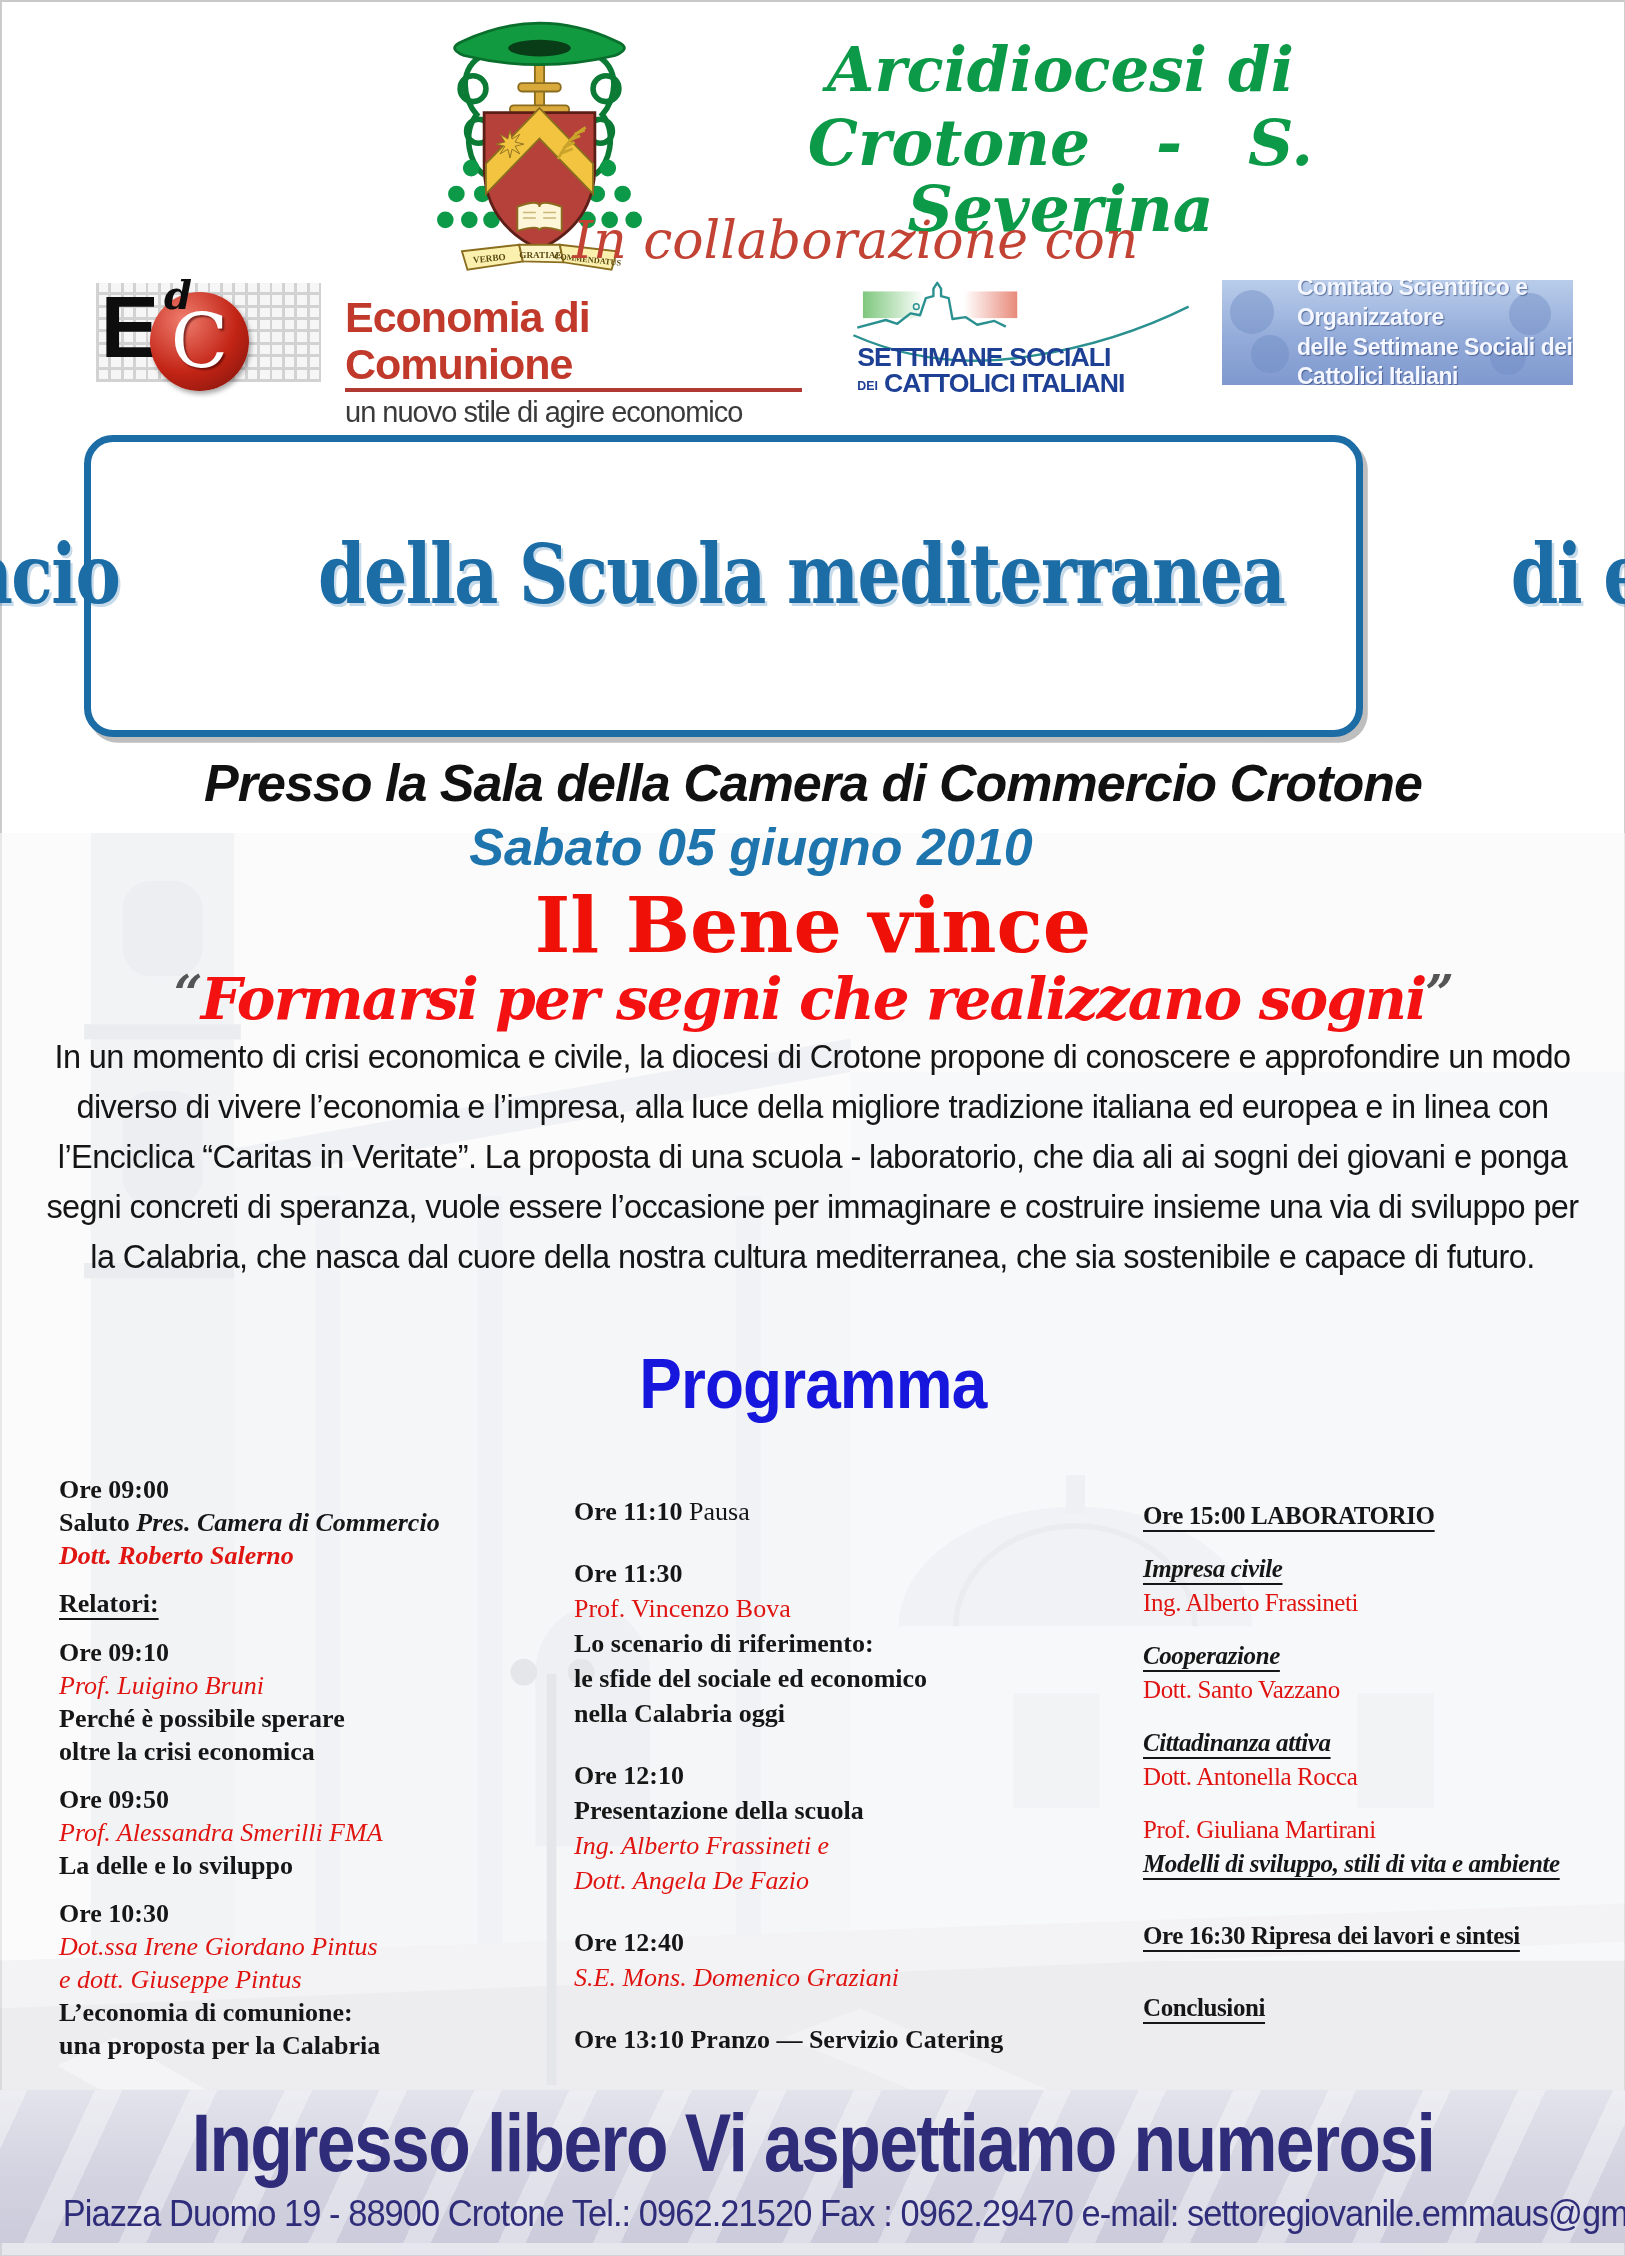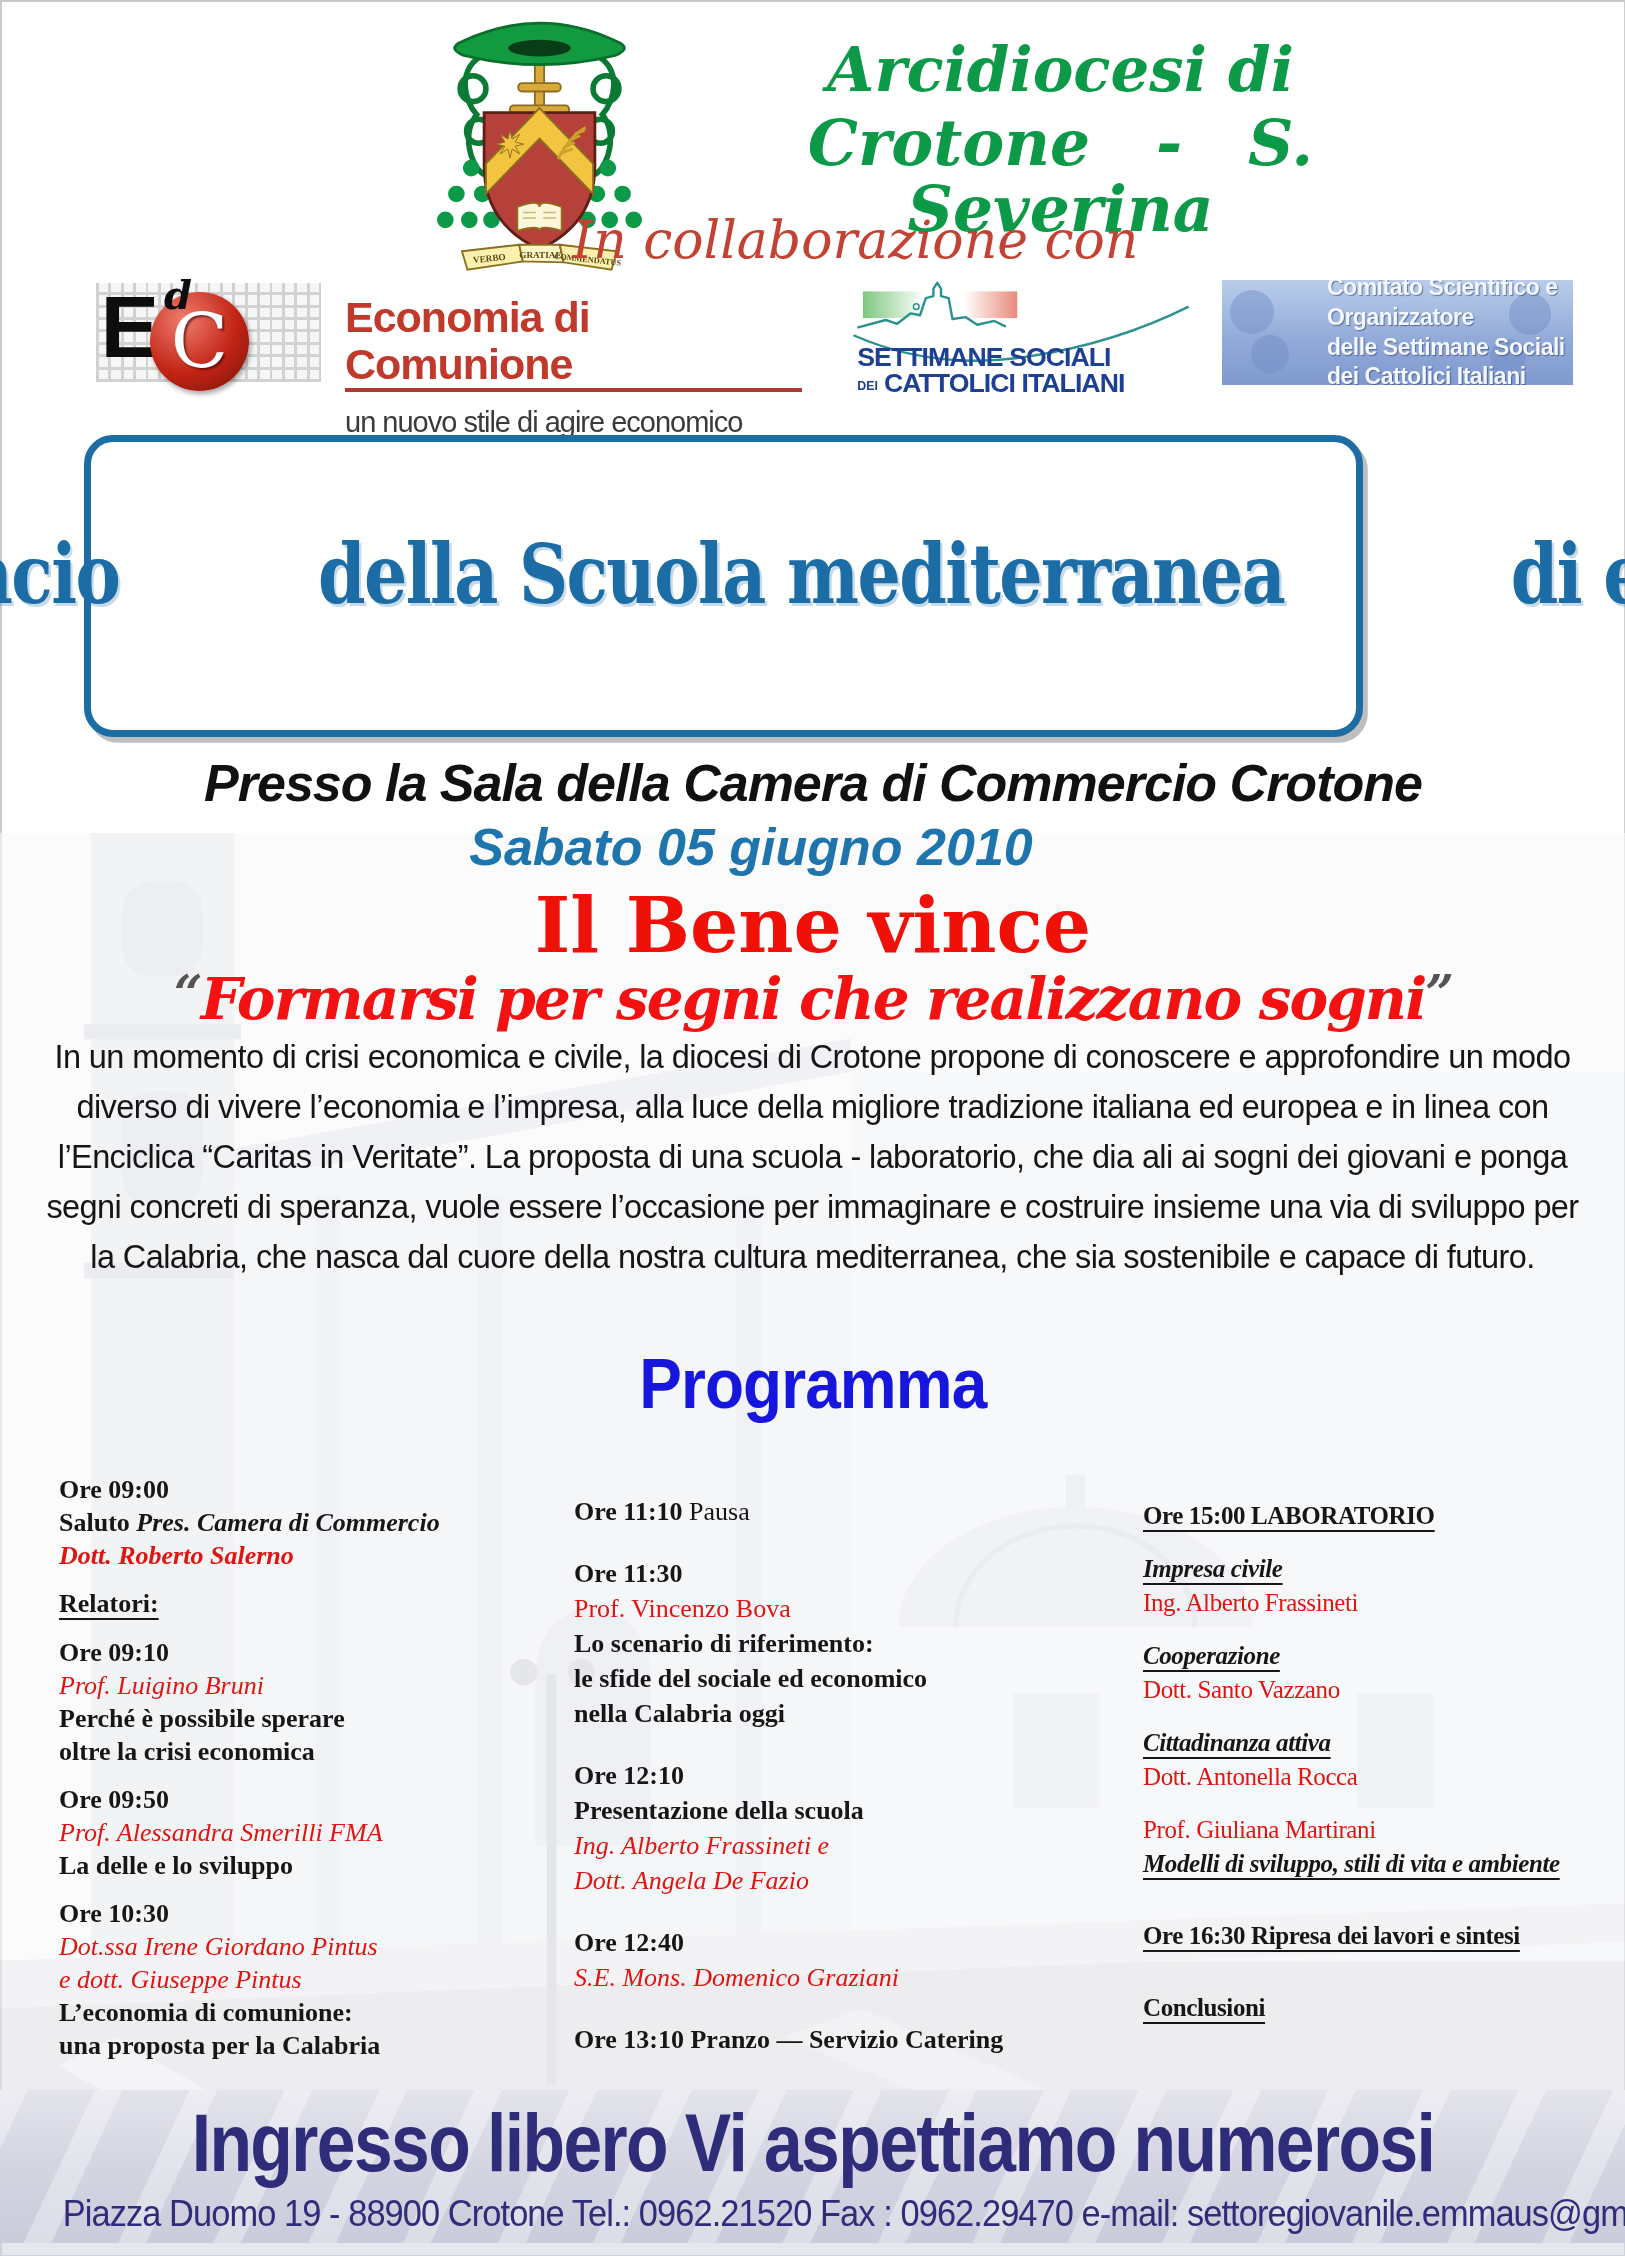--- a/index.html
+++ b/index.html
@@ -41,26 +41,26 @@
   .edc-ball{position:absolute;left:59px;top:15.3px;width:99px;height:99px;border-radius:50%;
     background:radial-gradient(circle at 34% 28%,#ef7d6e,#c22415 55%,#7e140b 95%);
     display:flex;align-items:center;justify-content:center;
     box-shadow:1.9px 2.9px 5.7px rgba(0,0,0,.35)}
   .edc-c{font-family:"DejaVu Serif",serif;font-size:75px;color:#fff;line-height:1;
     text-shadow:1.9px 1.9px 1.9px rgba(60,0,0,.6)}
   .edc-texts{position:absolute;left:254px;top:17px;width:478px}
   .edc-title{font-family:"Liberation Sans",sans-serif;font-weight:700;font-size:43px;
     color:var(--edc-red);letter-spacing:-1px;line-height:1.1}
   .edc-sub{font-family:"Liberation Sans",sans-serif;font-size:29px;color:#3a3a3a;
-    letter-spacing:-1px;margin-top:17px}
+    letter-spacing:-1px;margin-top:7px}
   .edc-rule{position:absolute;left:254px;top:111px;width:457px;height:3.8px;background:#b03a31}
   .ssci{left:849px;top:280px;width:346px;height:120px;z-index:2}
   .comitato{left:1222px;top:280px;width:351px;height:105px;z-index:2;
     background:linear-gradient(180deg,#b9cdea 0%,#93abd9 55%,#7f99cf 100%);
-    display:flex;flex-direction:column;justify-content:center;padding-left:105px;overflow:hidden}
+    display:flex;flex-direction:column;justify-content:center;padding-left:75px;overflow:hidden}
   .comitato .blob{position:absolute;border-radius:50%;background:#6f8cc4;opacity:.45}
   .comitato-line{position:relative;font-family:"Liberation Sans",sans-serif;font-weight:700;
     font-size:23px;color:#f4f7ff;letter-spacing:-0.5px;line-height:1.3;
     text-shadow:1px 1px 1px rgba(40,60,110,.6)}
   
   .invite{left:84px;top:435px;width:1279px;height:302px;z-index:2;
     border:7.6px solid var(--steel-blue);border-radius:29px;background:#fff;
     box-shadow:4.8px 5.7px 0 rgba(70,70,70,.35);
     display:flex;flex-direction:row;justify-content:center;align-items:center}
   .invite-line{display:block;text-align:center;line-height:73px;white-space:nowrap}

